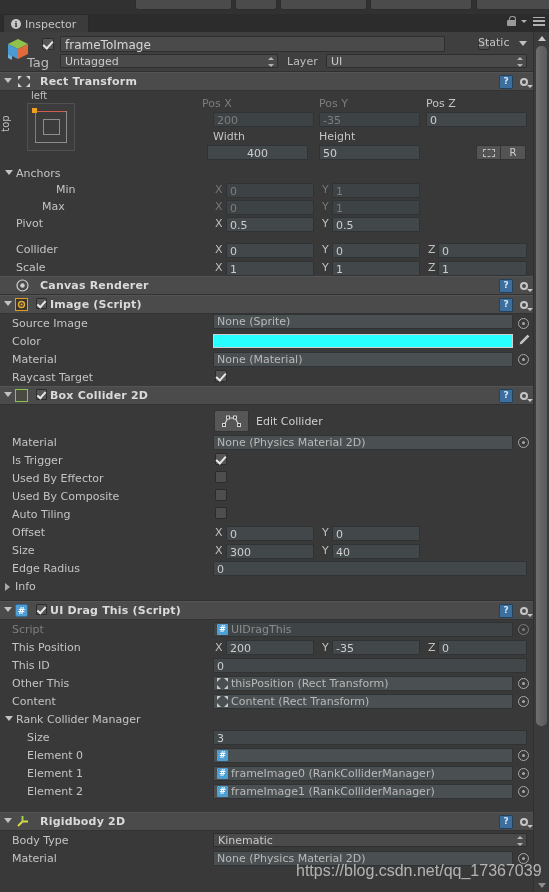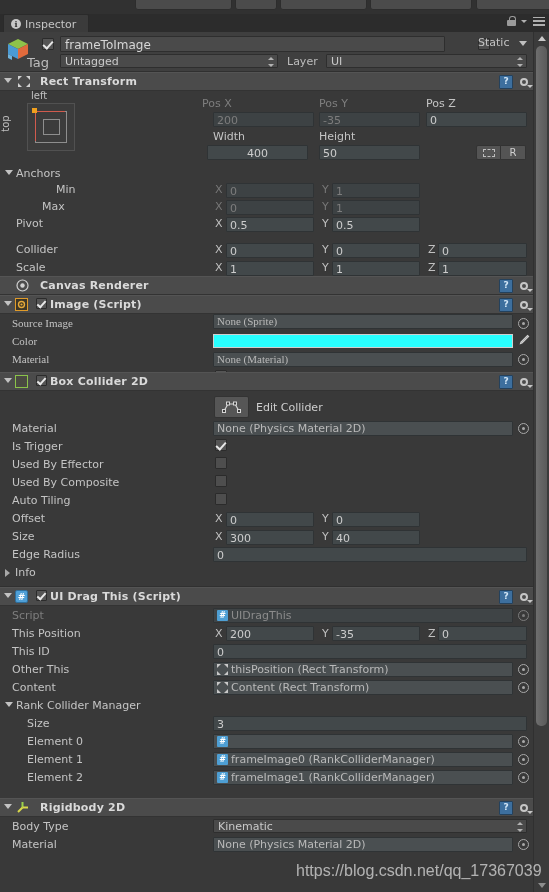--- a/index.html
+++ b/index.html
@@ -326,21 +326,21 @@
       <span class="comp-title" style="left:50px;">Image (Script)</span>
       <span class="comp-icons">
         <span class="help-ico">?</span>
         <span class="gear-ico">
             <i class="gc"></i>
             <i class="gcaret"></i>
           </span>
       </span>
     </div>
 
-    <div style="position:relative;height:58px;font-family:Liberation Serif, serif;">
+    <div style="position:relative;height:72px;">
       <span class="lbl" style="top:3px;">Source Image</span>
       <div class="obj-field" style="left:213px;top:0;width:300px;">
         <span>None (Sprite)</span>
       </div>
       <span class="radio-ico" style="left:518px;top:4px;"></span>
 
       <span class="lbl" style="top:21px;">Color</span>
       <div id="color-swatch" style="position: absolute; left: 213px; top: 20px; width: 300px; height: 14px; border: 1px solid rgb(207, 207, 207); box-sizing: border-box; background: rgb(40, 255, 255);"></div>
       <svg style="position:absolute;left:517px;top:20px;width:13px;height:13px;" viewBox="0 0 13 13">
         <path d="M10.5 1.5 L11.5 2.5 L5 9 L3.5 9.5 L4 8 Z" fill="none" stroke="#cfcfcf" stroke-width="1.2"></path>

